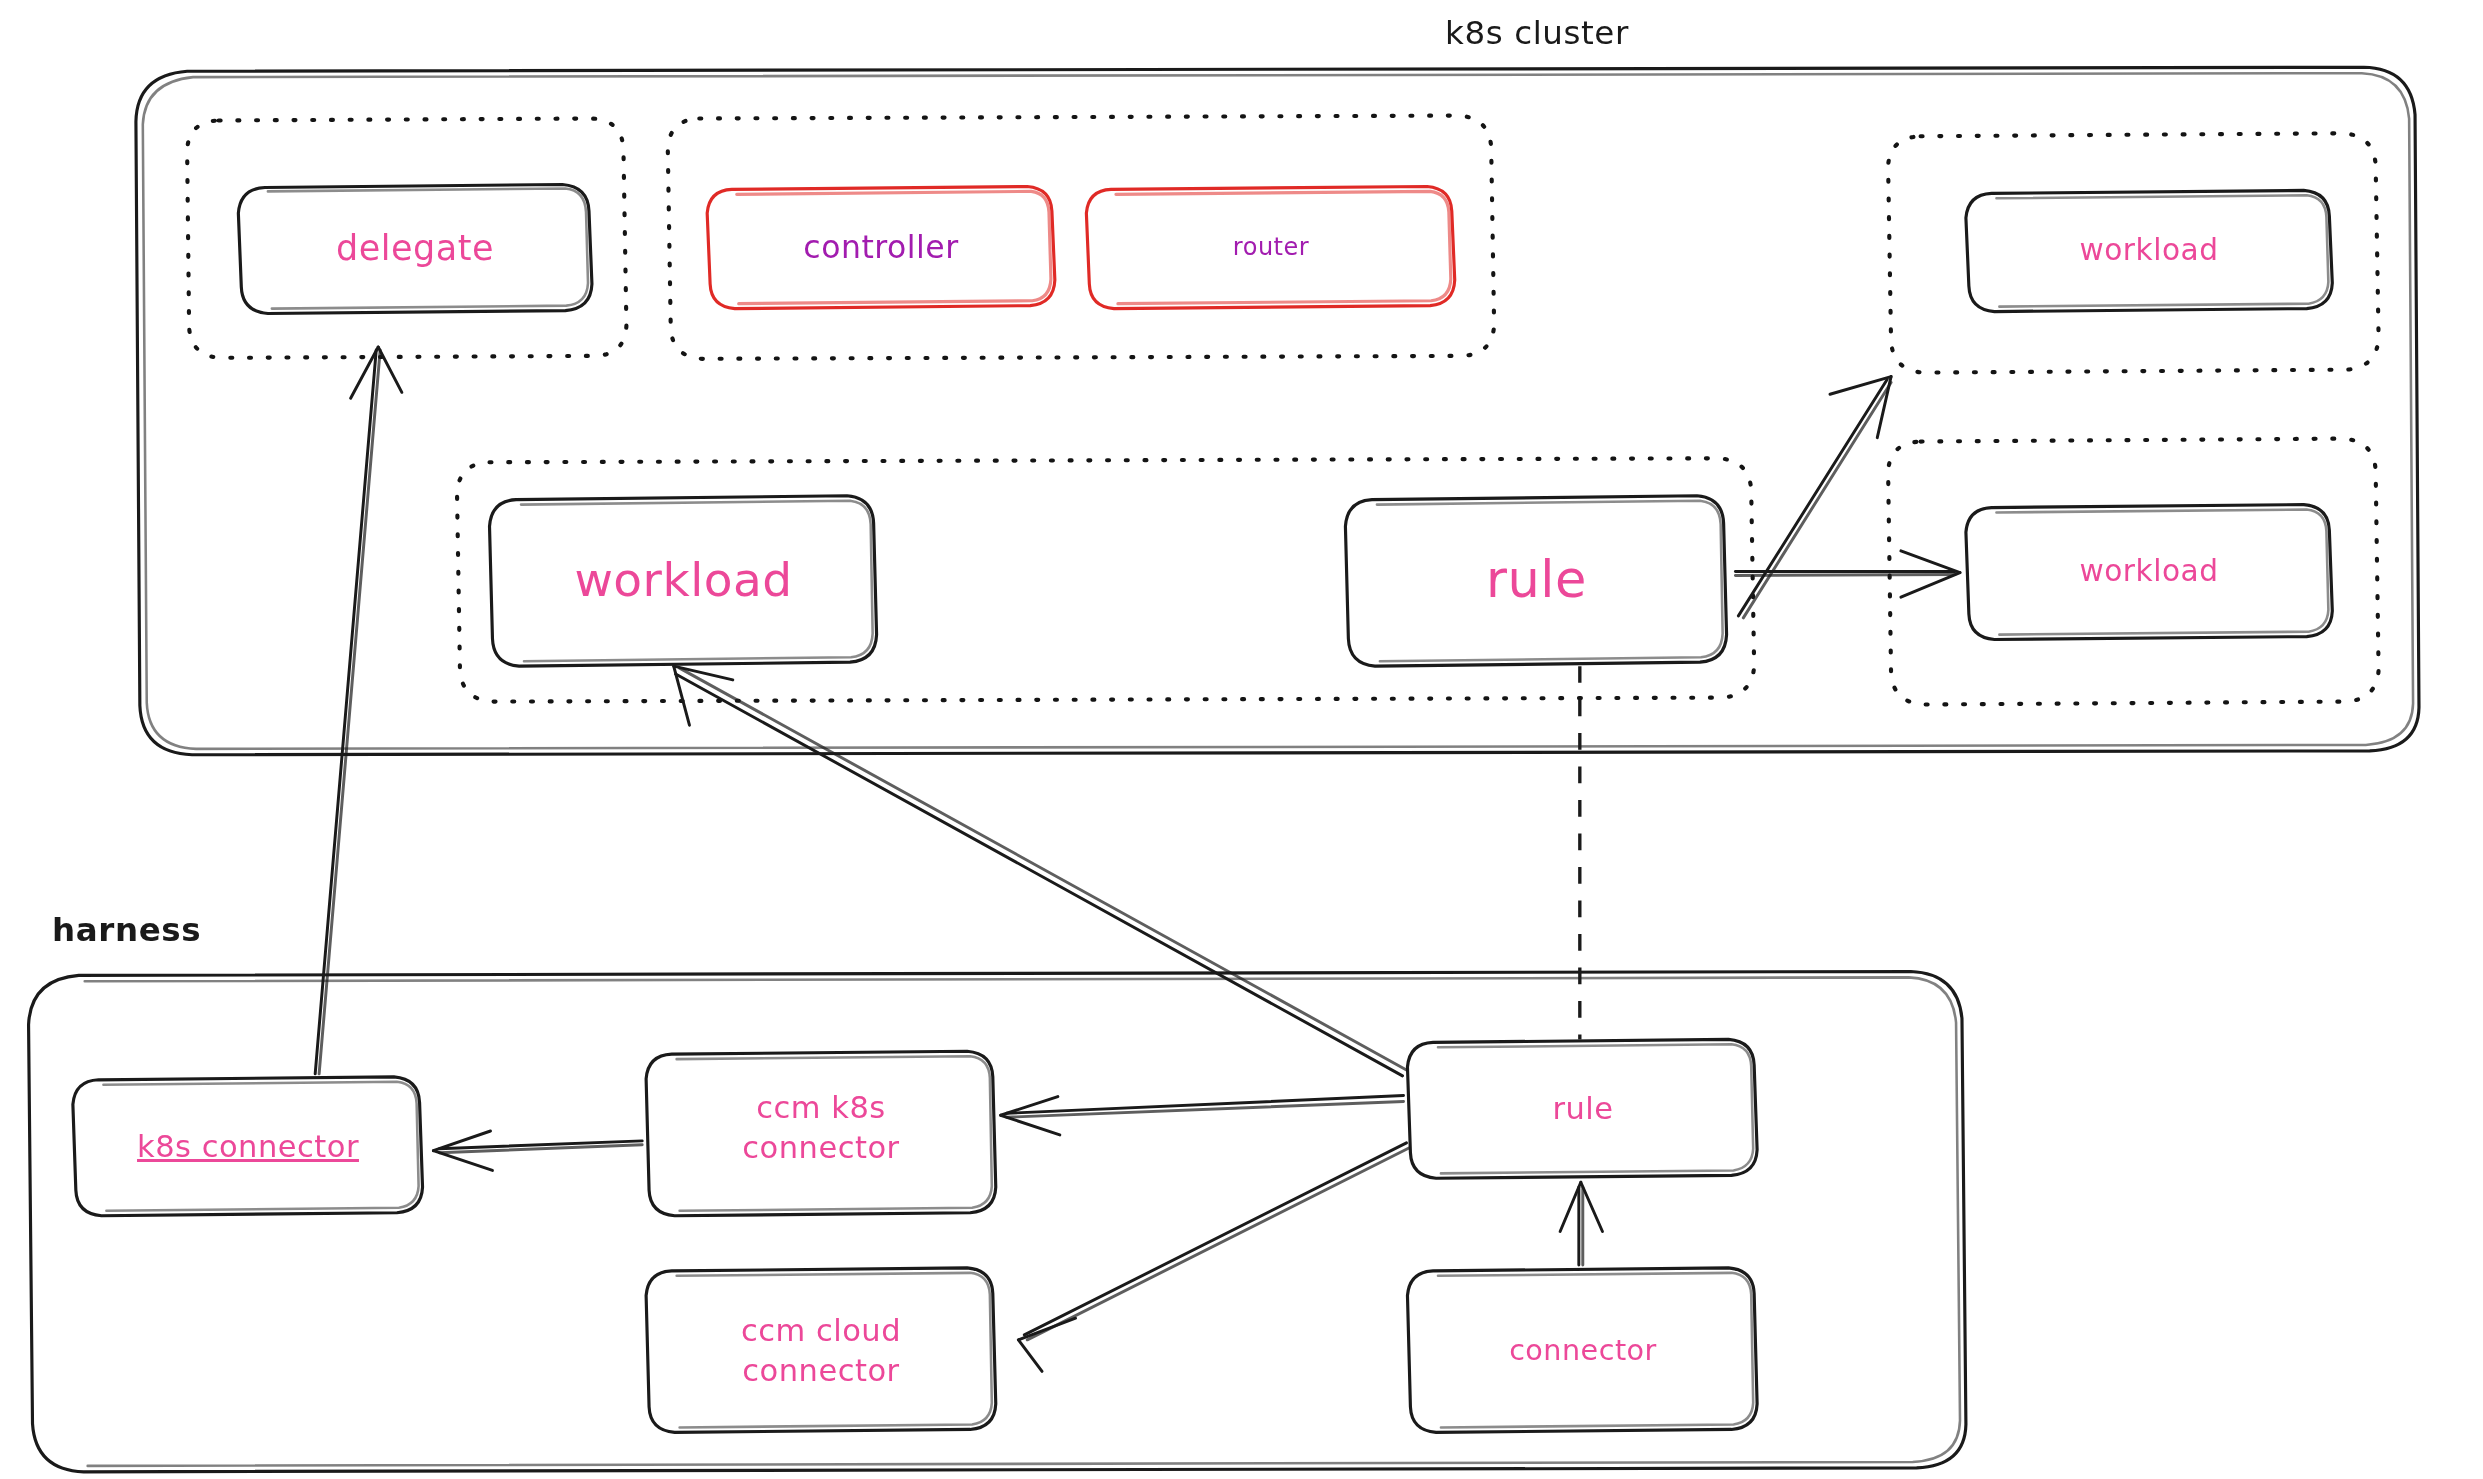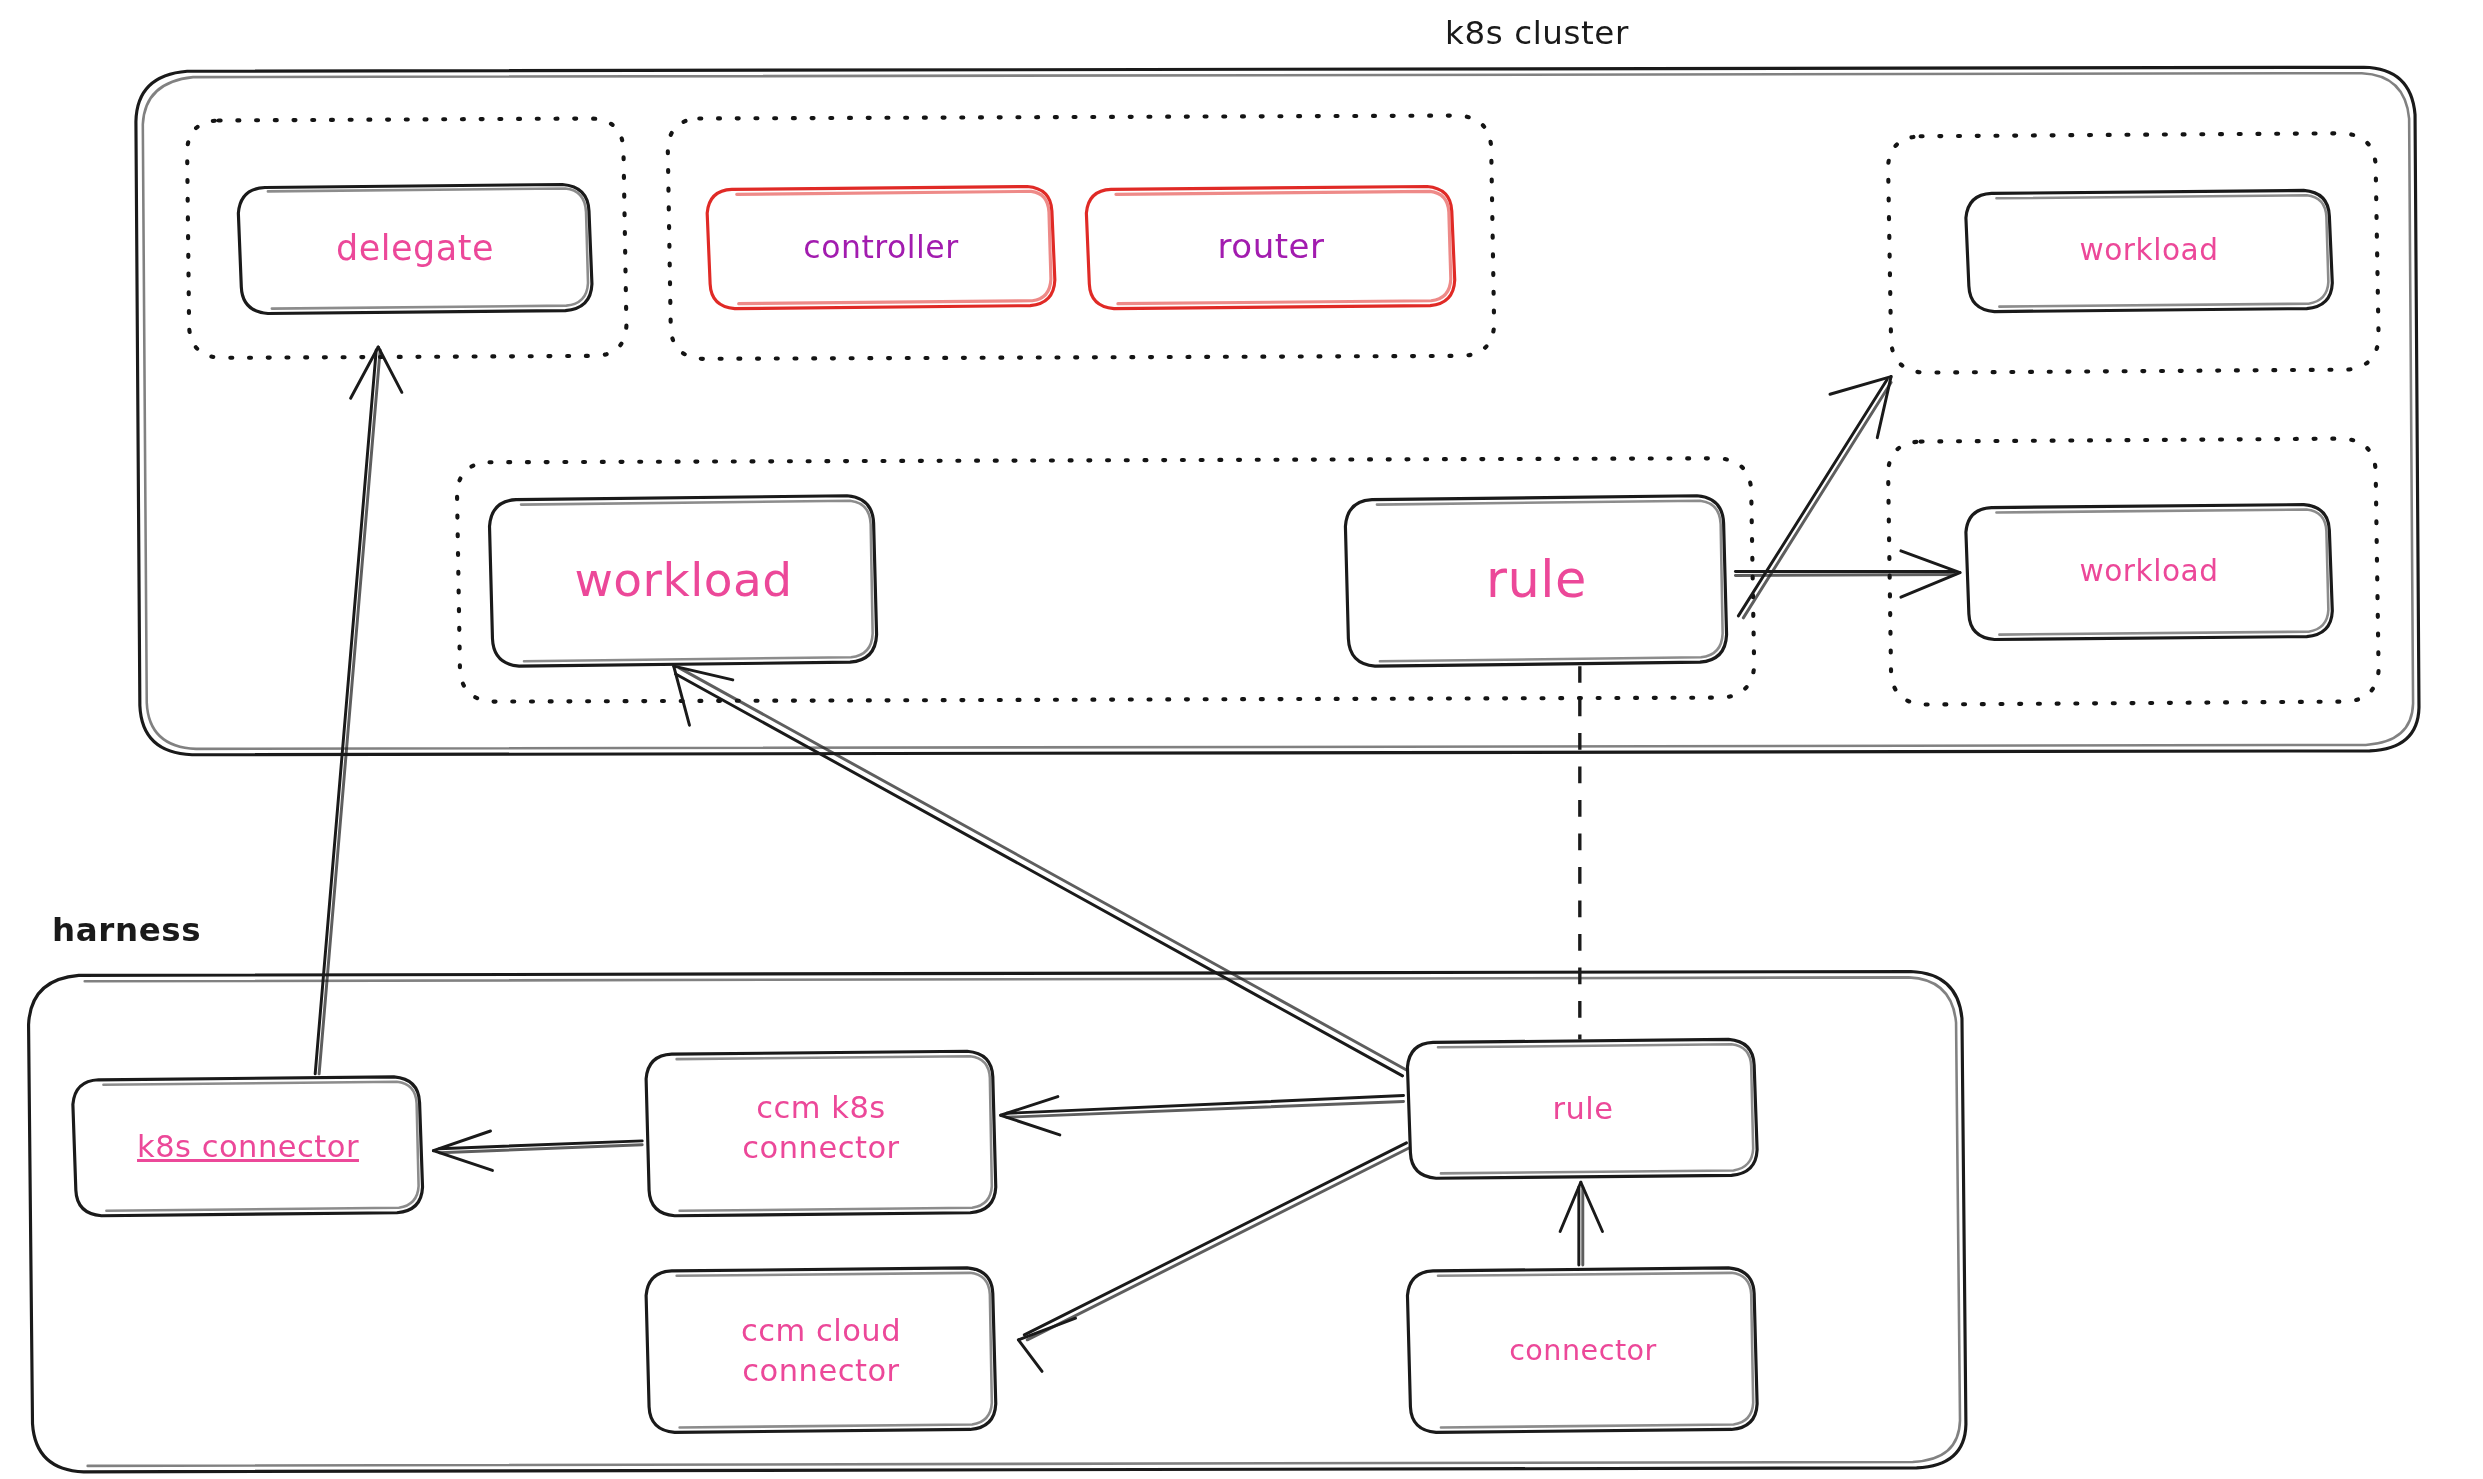--- a/index.html
+++ b/index.html
@@ -249,21 +249,21 @@
   </svg>
 
   <div class="group-caption" style="left:1445px; top:13.8px; font-size:32.5px;">k8s cluster</div>
 
   <div class="group-caption" style="left:52px; top:911px; font-size:32.5px;font-weight:bold;">harness</div>
 
   <div class="node-label" style="left:238px; top:184px; width:354px; height:129px; font-size:35px;">delegate</div>
 
   <div class="node-label red-text" style="left:707px; top:186px; width:348px; height:122px; font-size:31.5px;">controller</div>
 
-  <div class="node-label red-text" style="left:1087px; top:186px; width:368px; height:122px; font-size:34px;">router</div>
+  <div class="node-label red-text" style="left:1087px; top:186px; width:368px; height:122px; font-size:24px;">router</div>
 
   <div class="node-label" style="left:1966px; top:190px; width:366px; height:121px; font-size:29.6px;">workload</div>
 
   <div class="node-label" style="left:490px; top:495px; width:387px; height:170px; font-size:47px;">workload</div>
 
   <div class="node-label" style="left:1346px; top:495px; width:381px; height:170px; font-size:51px;">rule</div>
 
   <div class="node-label" style="left:1966px; top:504px; width:366px; height:135px; font-size:29.6px;">workload</div>
 
   <div class="node-label" style="left:73px; top:1077px; width:350px; height:139px; font-size:30.5px;text-decoration:underline;">k8s connector</div>

